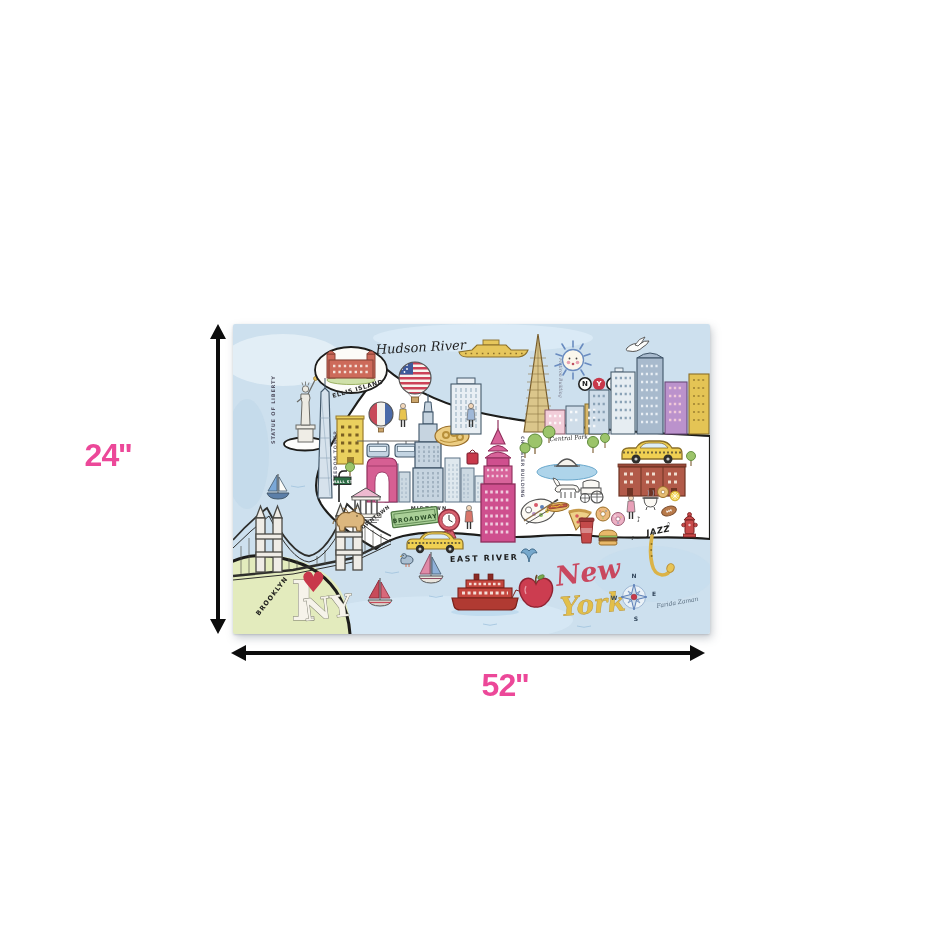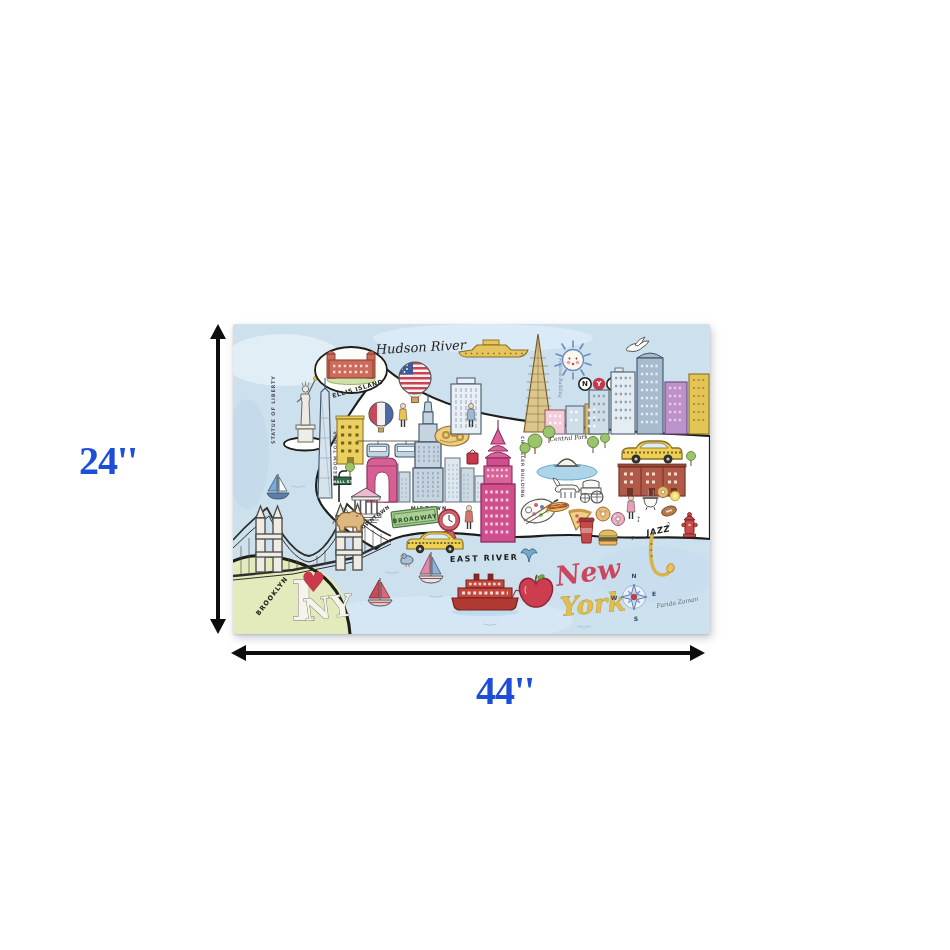--- a/index.html
+++ b/index.html
@@ -3,22 +3,22 @@
 <meta charset="utf-8">
 <style>
   html,body{margin:0;padding:0;background:#ffffff;}
   .stage{position:relative;width:950px;height:950px;background:#ffffff;overflow:hidden;
          font-family:"DejaVu Sans",sans-serif;}
   .canvas-print{position:absolute;left:233px;top:324px;width:477px;height:310px;margin:0;
                 border-radius:2px;box-shadow:2px 4px 8px rgba(110,120,135,.38),0 1px 2px rgba(120,130,140,.3);}
   .canvas-print svg{display:block;width:100%;height:100%;border-radius:2px;}
   .dim{position:absolute;}
   .dim svg{display:block;}
-  .dim-label{position:absolute;color:#1d4ed8;font-weight:700;font-size:40px;
-             font-family:Liberation Serif, serif;text-align:center;letter-spacing:-1px;}
+  .dim-label{position:absolute;color:#ec4899;font-weight:700;font-size:32px;
+             font-family:Liberation Sans, sans-serif;text-align:center;letter-spacing:-1px;}
   .t-hand{font-family:"DejaVu Serif",serif;font-style:italic;}
   .t-caps{font-family:"DejaVu Sans",sans-serif;font-weight:700;}
   .t-script{font-family:"DejaVu Serif",serif;font-style:italic;font-weight:700;}
   .t-slab{font-family:"DejaVu Serif",serif;font-weight:700;}
 </style>
 </head>
 <body>
 
 <div class="stage">
 
@@ -620,15 +620,15 @@
   <div class="dim" style="left:230px;top:641px;">
     <svg width="476" height="24" viewBox="0 0 476 24">
       <line x1="13" y1="12" x2="463" y2="12" stroke="#0d0d0d" stroke-width="4"></line>
       <polygon points="1,12 16,4 16,20" fill="#0d0d0d"></polygon>
       <polygon points="475,12 460,4 460,20" fill="#0d0d0d"></polygon>
     </svg>
   </div>
 
   <div class="dim-label" style="left:58px;top:437px;width:100px;">24''</div>
 
-  <div class="dim-label" style="left:450px;top:667px;width:110px;">44''</div>
+  <div class="dim-label" style="left:450px;top:667px;width:110px;">52''</div>
 
 </div>
 
 </body></html>

